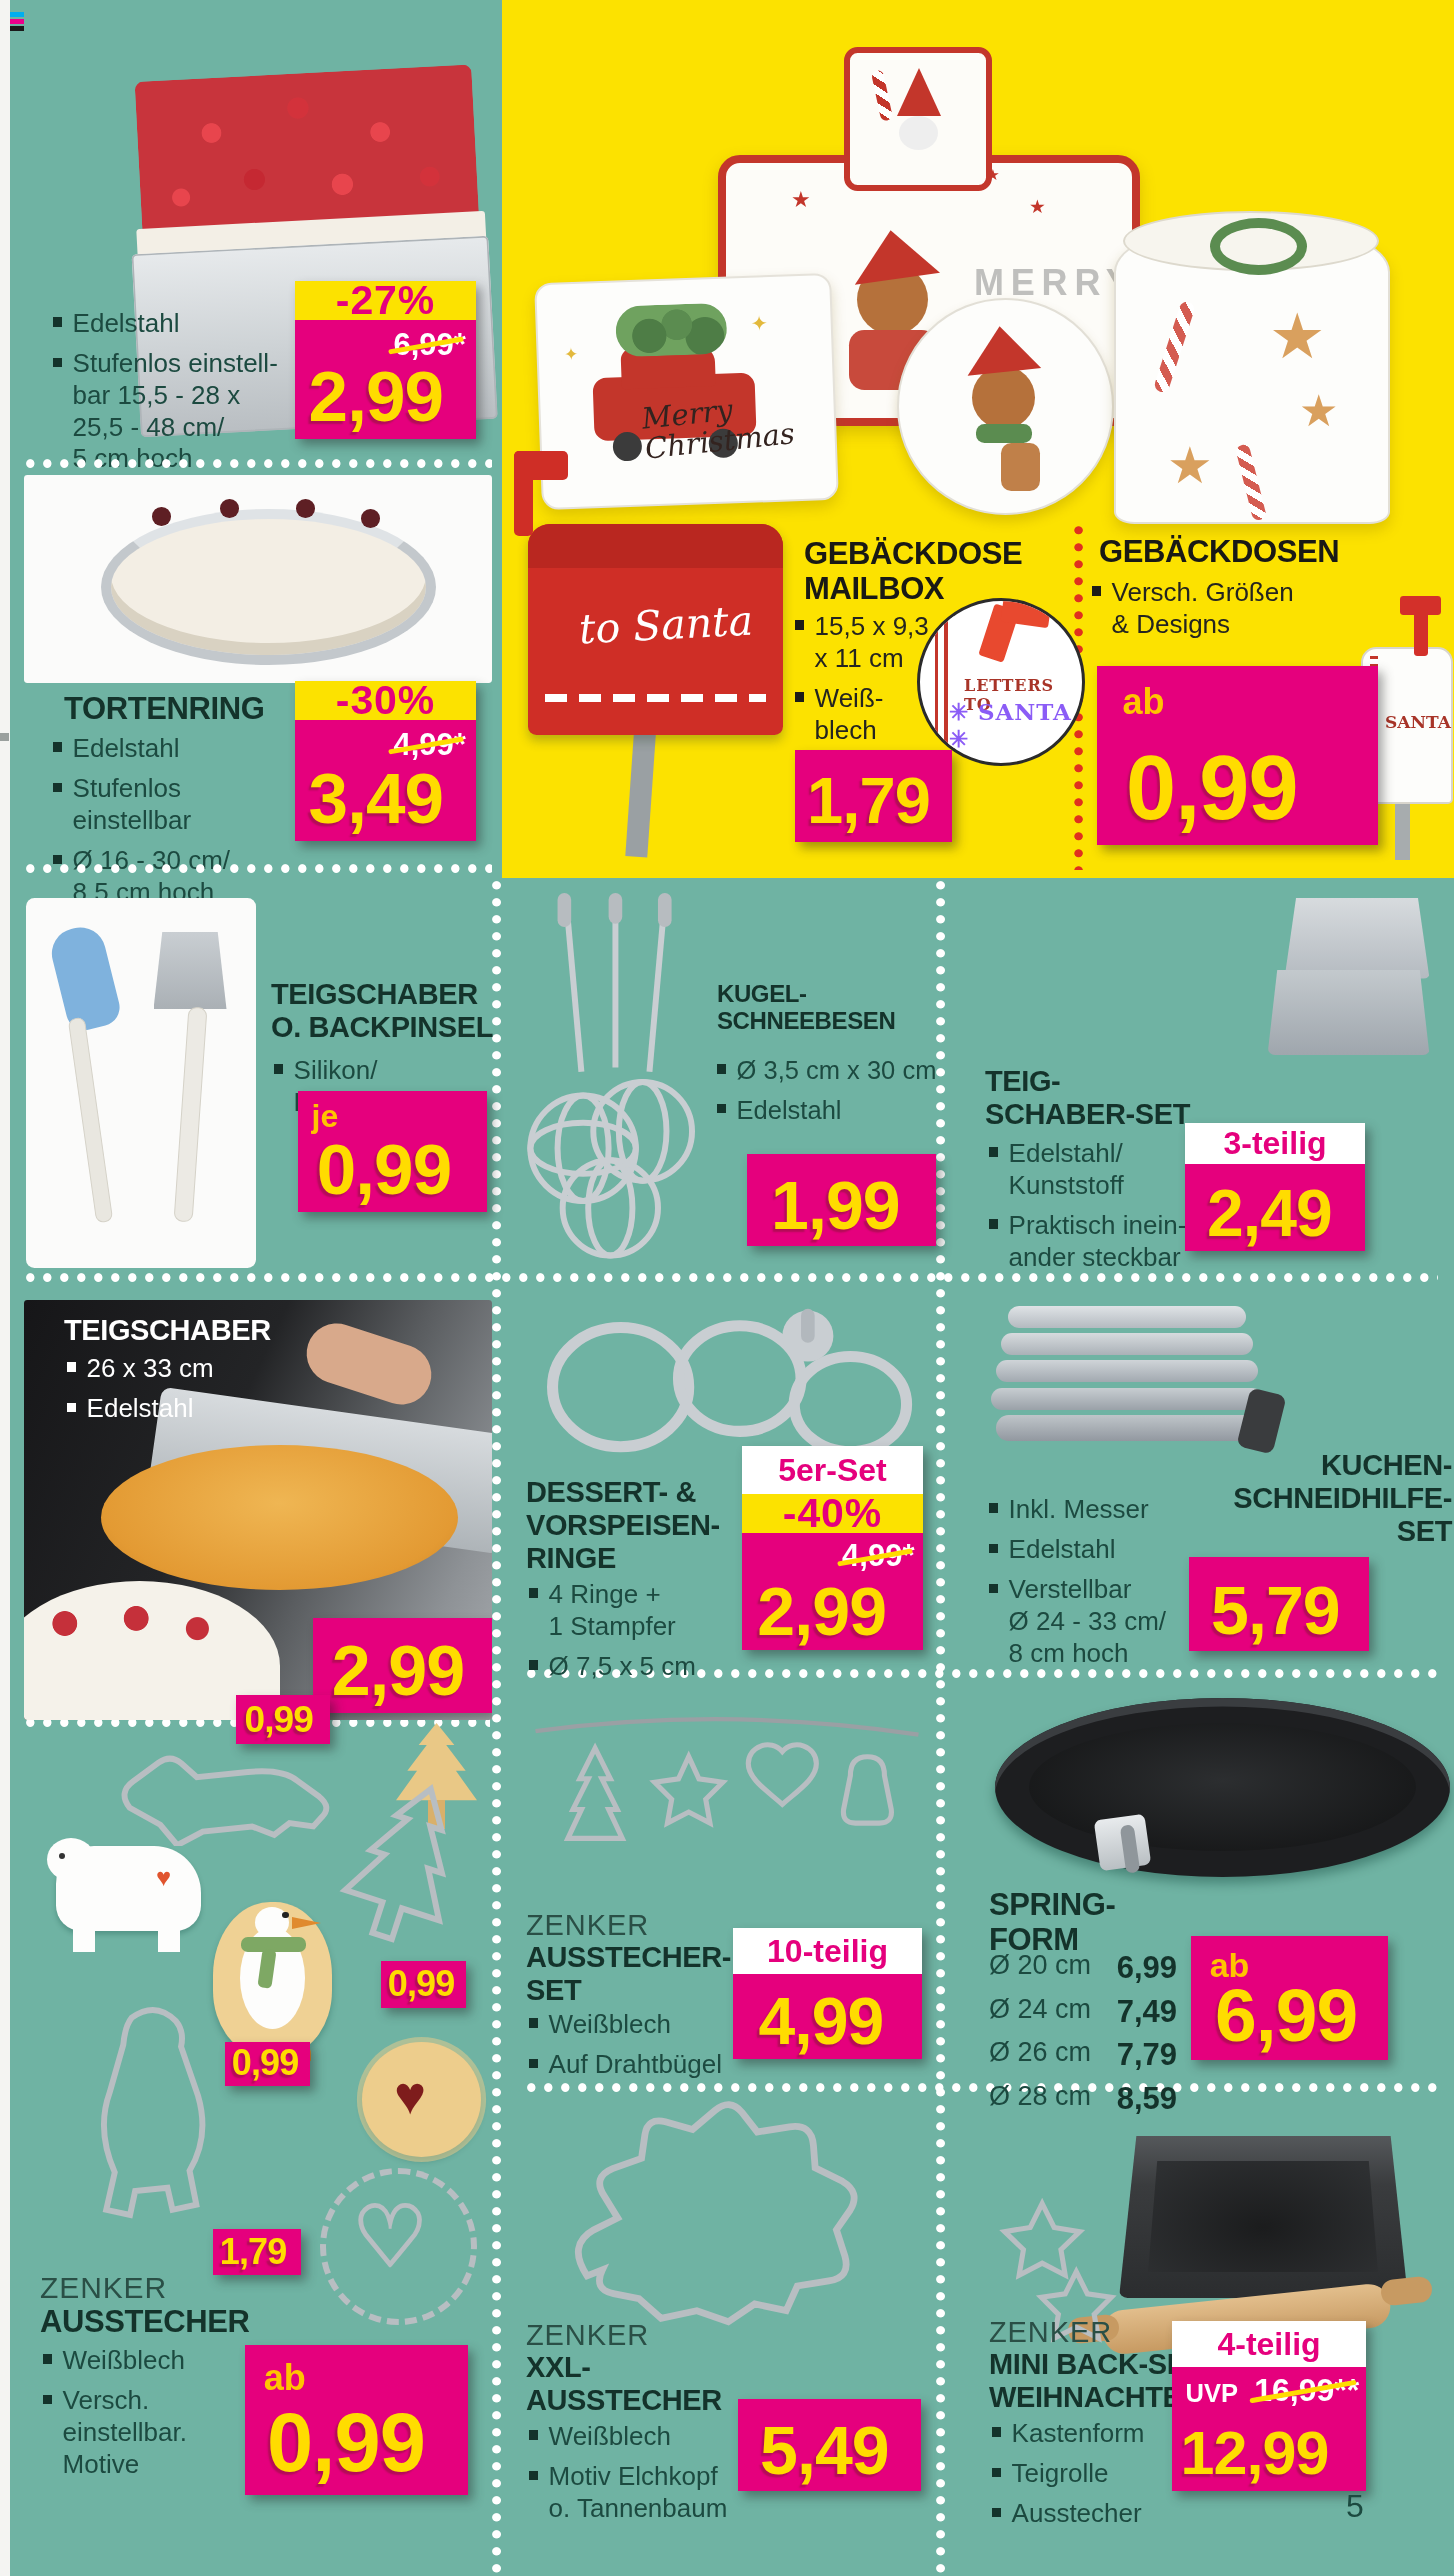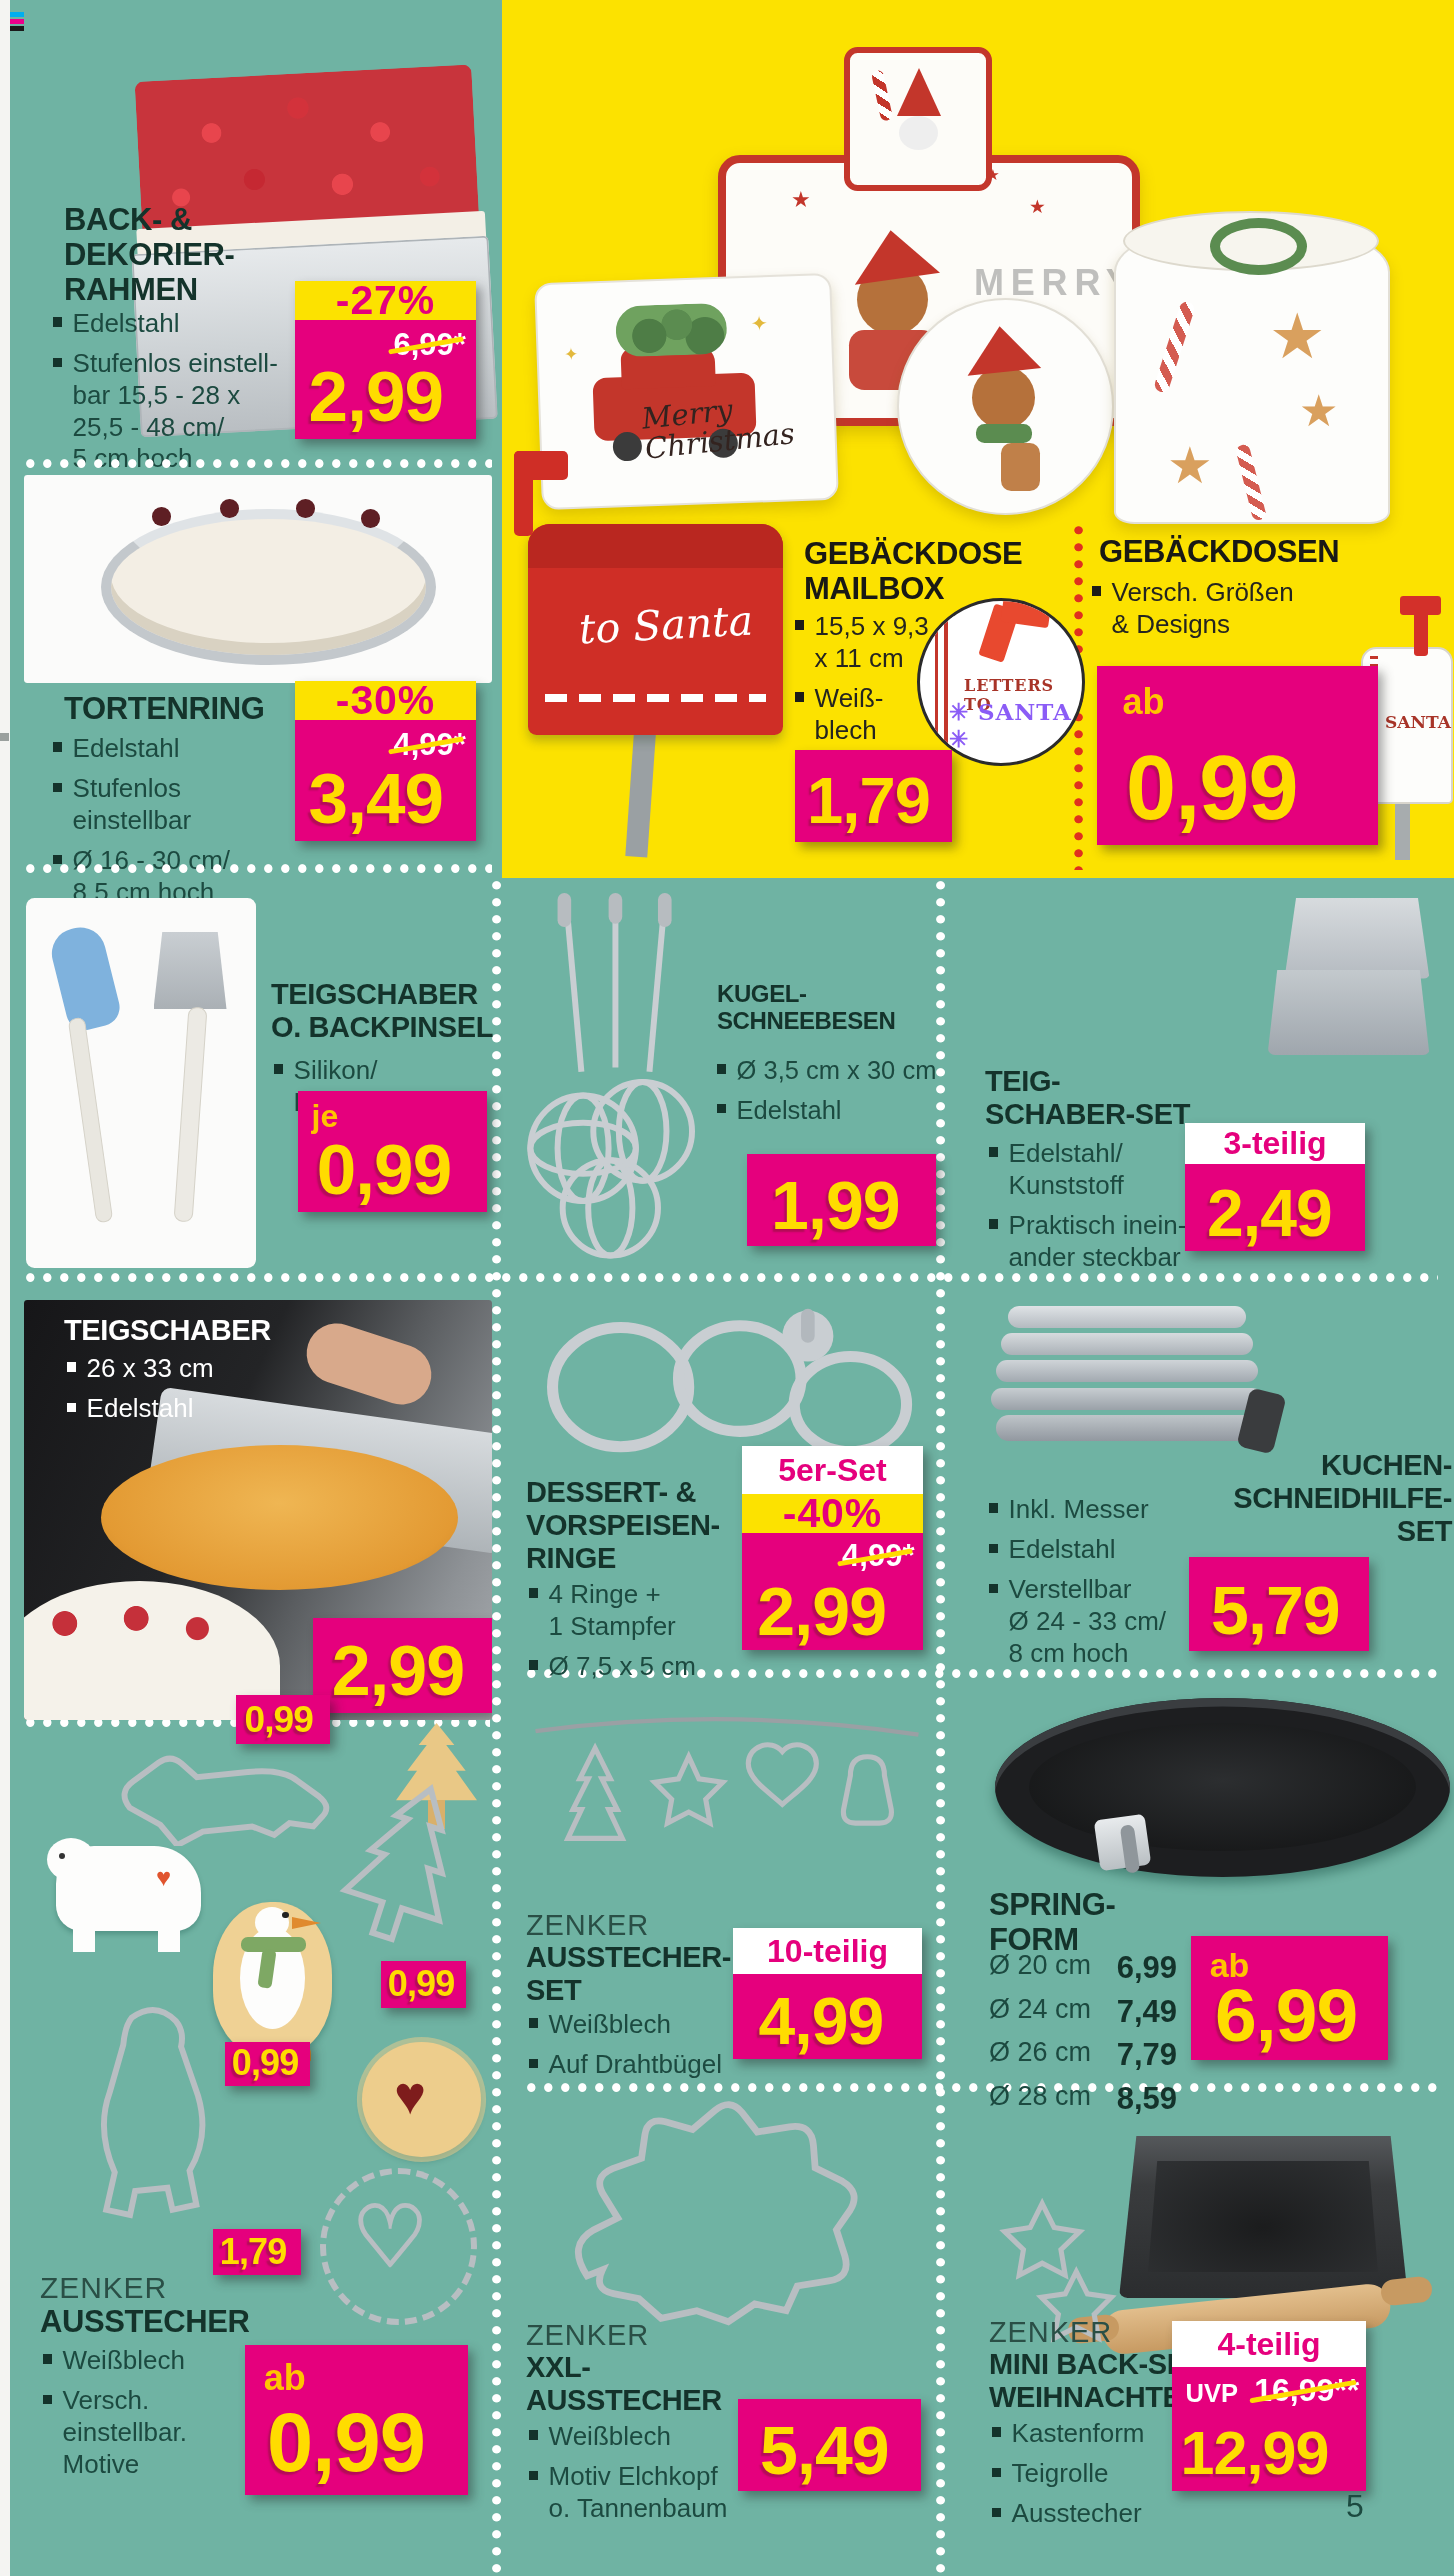--- a/index.html
+++ b/index.html
@@ -175,23 +175,20 @@
       <span class="big" style="left:29px;bottom:13.6px;font-size:90px;">0,99</span>
     </div>
   </div>
 
   <div class="abs photo" style="left:128px;top:25.5px;width:366px;height:425px;transform:rotate(-3deg);">
     <div class="abs" style="left:15.3px;top:47px;width:337px;height:157px;border-radius:8.5px;background:radial-gradient(circle at 22% 35%,#E8454D 9.4px,transparent 10.2px),radial-gradient(circle at 48% 22%,#D3323B 10.2px,transparent 11px),radial-gradient(circle at 72% 40%,#E8454D 9.4px,transparent 10.2px),radial-gradient(circle at 34% 66%,#C52832 10.2px,transparent 11px),radial-gradient(circle at 60% 72%,#E8454D 10.2px,transparent 11px),radial-gradient(circle at 86% 70%,#D3323B 9.4px,transparent 10.2px),radial-gradient(circle at 12% 75%,#E8454D 8.5px,transparent 9.4px),#C8343C;"></div>
     <div class="abs" style="left:8.5px;top:194px;width:349px;height:31px;background:#f3efe6;border-radius:3.4px;"></div>
     <div class="abs" style="left:3.4px;top:219px;width:357px;height:183px;background:linear-gradient(180deg,#e7eaec 0%,#cdd2d5 55%,#b9bec2 100%);border-radius:5.1px;box-shadow:inset 0 0 0 1.7px #aeb4b8;"></div>
   </div>
 
-  <div class="abs h" style="left:64px;top:202px;width:255px;">BACK- &amp;
-DEKORIER-
-RAHMEN</div>
   <div class="abs bullets" style="left:53px;top:308px;width:255px;">
     <div class="b-row">
         <span class="b-sq"></span>
         <span class="b-tx">Edelstahl</span>
       </div>
     <div class="b-row">
         <span class="b-sq"></span>
         <span class="b-tx">Stufenlos einstell-
 bar 15,5 - 28 x
 25,5 - 48 cm/

